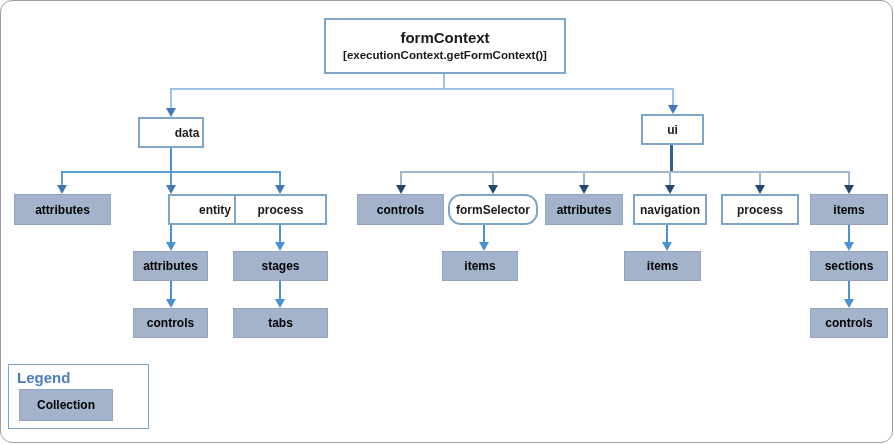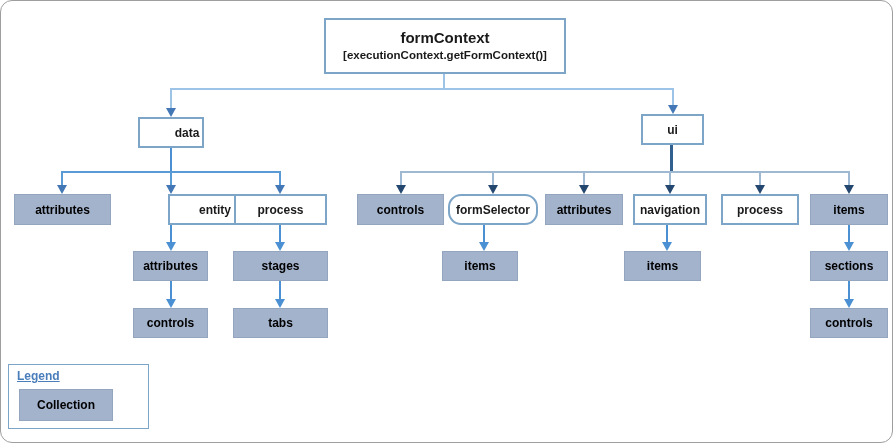--- a/index.html
+++ b/index.html
@@ -33,21 +33,21 @@
   .root-sub{font-size:11.5px;}
   .vline,.hline{position:absolute;}
   .arr{position:absolute;width:0;height:0;border-left:5px solid transparent;border-right:5px solid transparent;border-top:9px solid var(--arrow-mid);}
   .arr.dark{border-top-color:var(--arrow-dark);}
   .arr.bright{border-top-color:var(--line-bright);}
   .legend-box{
     position:absolute;left:7px;top:363px;width:141px;height:65px;
     background:#fff;border:1px solid var(--object-border);box-sizing:border-box;
   }
   .legend-title{
-    position:absolute;left:8px;top:4px;font-weight:bold;font-size:12px;color:var(--legend-title);text-decoration:underline;
+    position:absolute;left:8px;top:4px;font-weight:bold;font-size:15px;color:var(--legend-title);
   }
   .legend-swatch{
     position:absolute;left:10px;top:24px;width:94px;height:32px;
   }
 </style>
 </head>
 <body>
 
 <div class="canvas">
 

